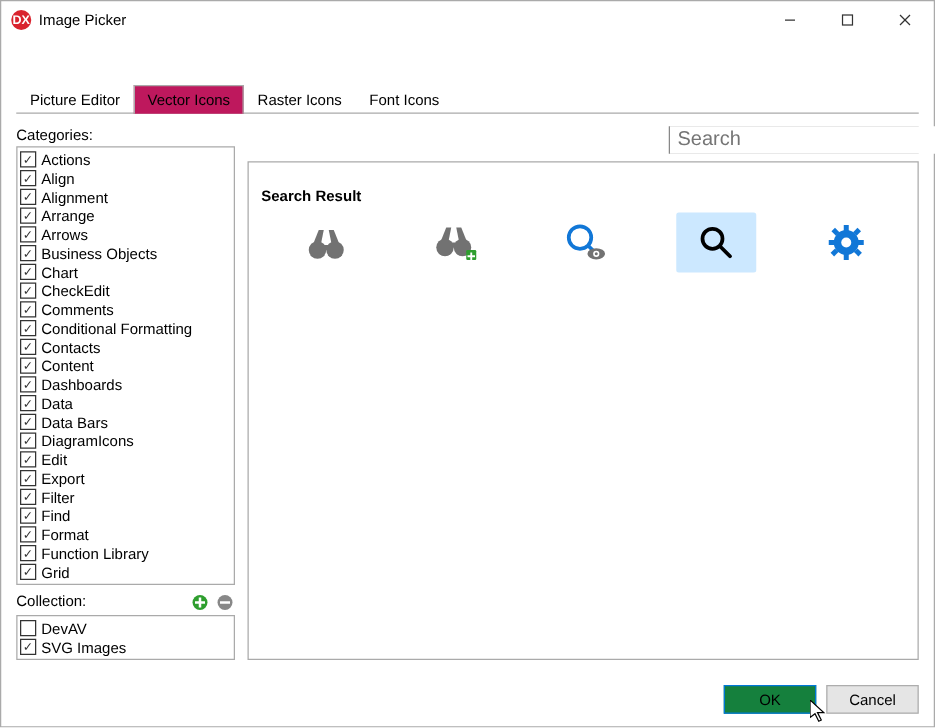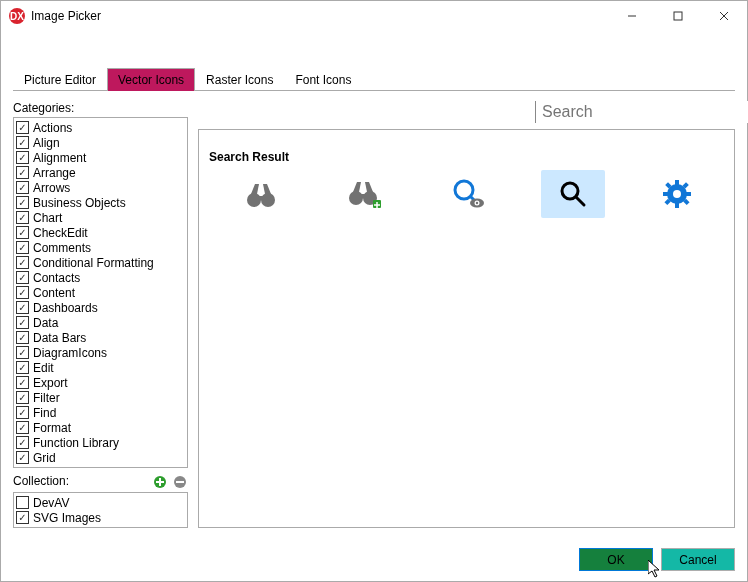--- a/index.html
+++ b/index.html
@@ -27,21 +27,21 @@
 .search-row { display:flex; justify-content:flex-end; }
 .search-box { width:200px; height:22px; border:1px solid #888; display:flex; align-items:center; }
 .search-box input { flex:1; border:none; outline:none; padding:2px 6px; font-family:Liberation Sans, sans-serif; font-size:16px; color:#888; }
 .search-clear { width:20px; height:20px; margin:1px; background:#e5e5e5; border:1px solid #bbb; display:flex; align-items:center; justify-content:center; color:#555;}
 .results { flex:1; border:1px solid #aaa; margin-top:6px; padding:20px 10px; }
 .results-title { font-weight:bold; margin-bottom:6px; }
 .icons-row { display:flex; gap:40px; padding-left:20px; align-items:center;}
 .result-icon { width:64px; height:48px; display:flex; align-items:center; justify-content:center; border-radius:2px; }
 .result-icon.selected { background:#cce8ff; }
 .footer { display:flex; justify-content:flex-end; gap:8px; padding:8px 12px 12px 0; }
-.btn { width:74px; height:23px; border:1px solid #adadad; background:#14b8a6; display:flex; align-items:center; justify-content:center; cursor:default;}
+.btn { width:74px; height:23px; border:1px solid #adadad; background:#e5e5e5; display:flex; align-items:center; justify-content:center; cursor:default;}
 .btn.primary { border-color:#0078d7; background:#15803d; }
 .cursor { position:absolute; left:648px; top:560px; }
 </style>
 </head>
 <body>
 
 <div class="window">
   <div class="titlebar">
     <div class="app-icon">DX</div>
     <div class="title">Image Picker</div>

